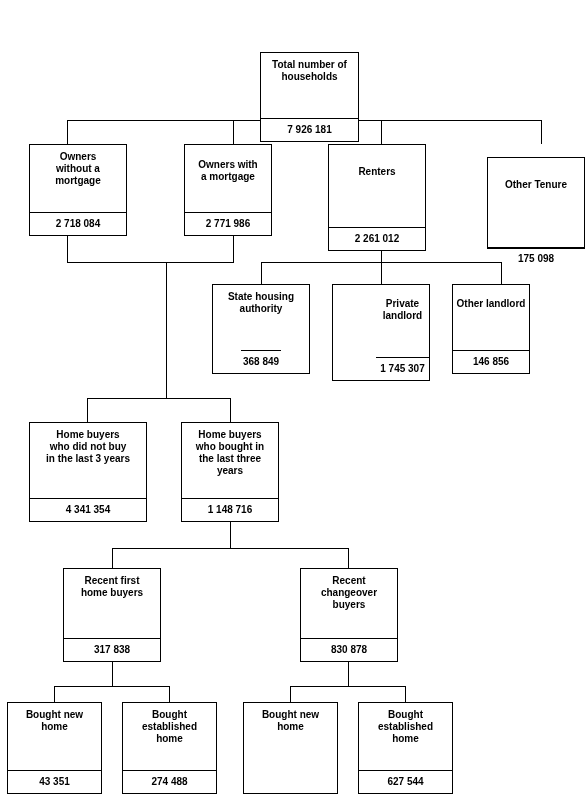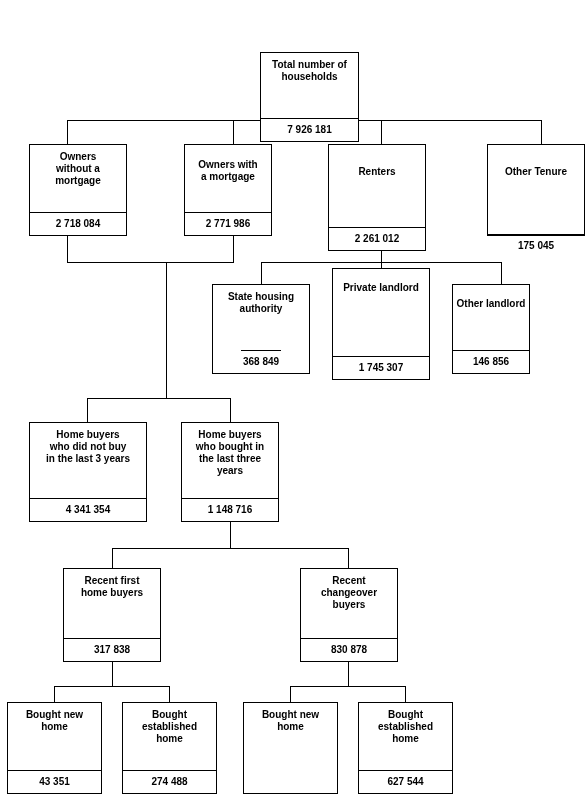--- a/index.html
+++ b/index.html
@@ -127,32 +127,32 @@
     <div class="node-label mid" style="align-items:flex-start; padding-top:14px;">Owners with
 a mortgage</div>
     <div class="node-value">2 771 986</div>
   </div>
 
   <div class="node" style="left:328px; top:144px; width:98px; height:107px;">
     <div class="node-label mid" style="align-items:flex-start; padding-top:21px;">Renters</div>
     <div class="node-value">2 261 012</div>
   </div>
 
-  <div class="node" style="left:487px; top:144px; width:98px; height:92px;gap:48px;">
+  <div class="node" style="left:487px; top:157px; width:98px; height:92px;gap:48px;">
     <div class="node-label mid" style="align-items:flex-start; padding-top:21px;">Other Tenure</div>
-    <div class="node-value">175 045</div>
+    <div class="node-value">175 098</div>
   </div>
 
   <div class="node" style="left:212px; top:284px; width:98px; height:90px;align-items:center;">
     <div class="node-label">State housing
 authority</div>
     <div class="node-value">368 849</div>
   </div>
 
-  <div class="node" style="left:332px; top:268px; width:98px; height:112px;">
+  <div class="node" style="left:332px; top:284px; width:98px; height:97px;padding-left:43px;">
     <div class="node-label mid" style="align-items:flex-start; padding-top:13px;">Private landlord</div>
     <div class="node-value">1 745 307</div>
   </div>
 
   <div class="node" style="left:452px; top:284px; width:78px; height:90px;">
     <div class="node-label mid" style="align-items:flex-start; padding-top:13px;">Other landlord</div>
     <div class="node-value">146 856</div>
   </div>
 
   <div class="node" style="left:29px; top:422px; width:118px; height:100px;">

